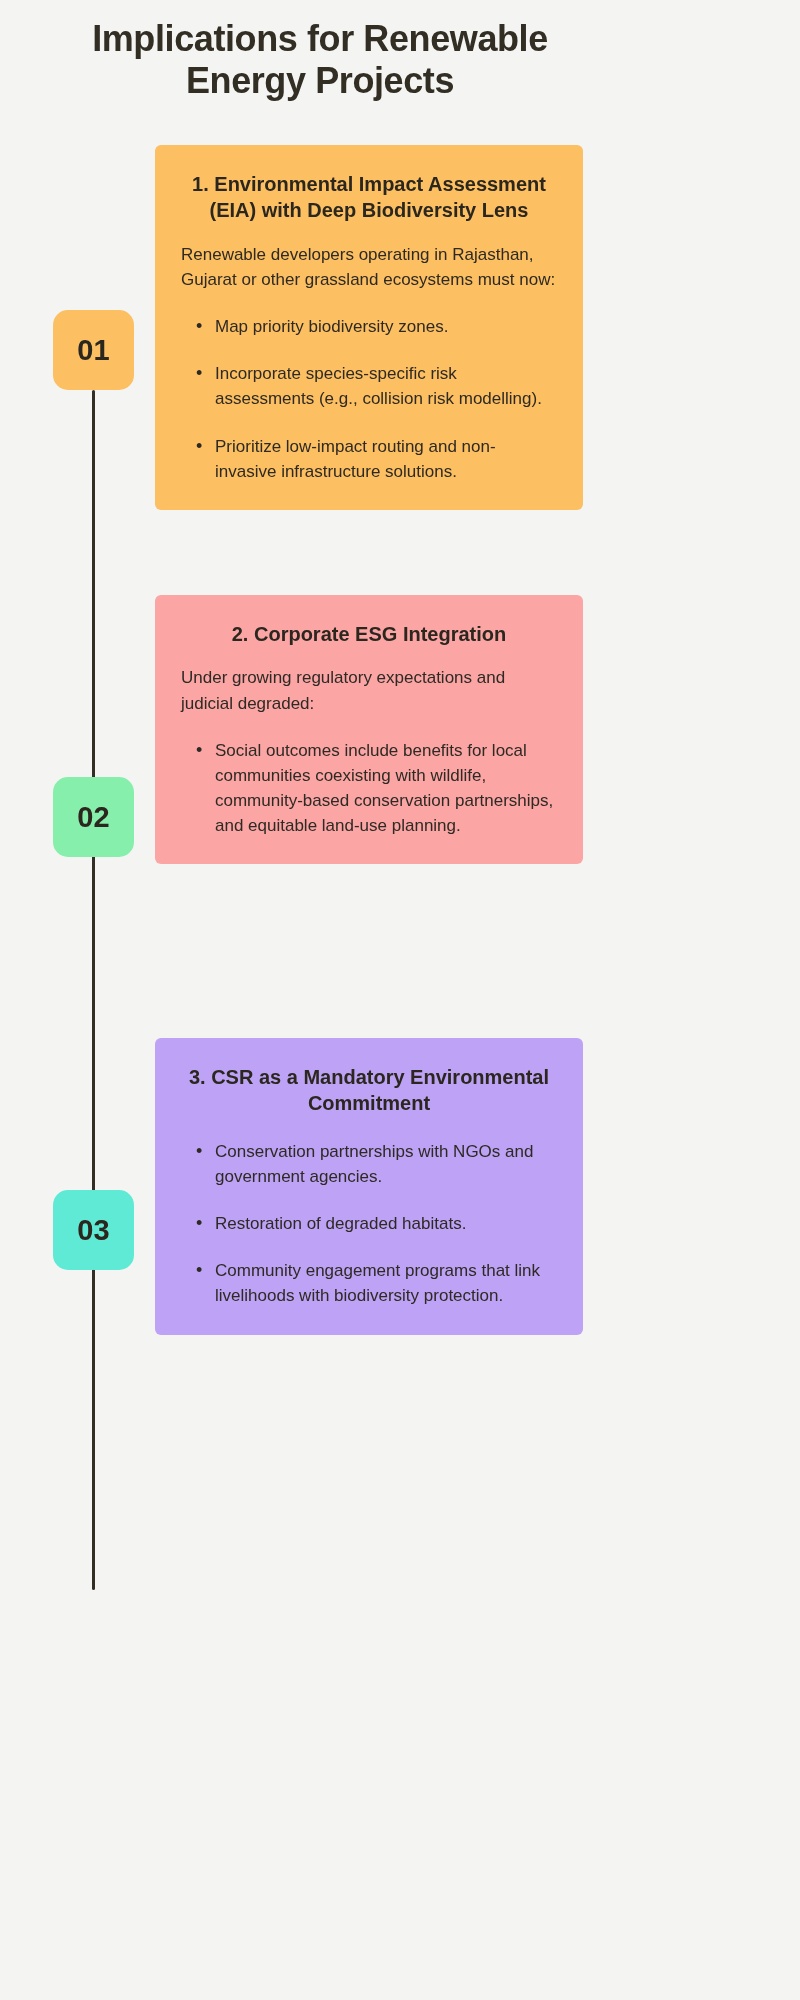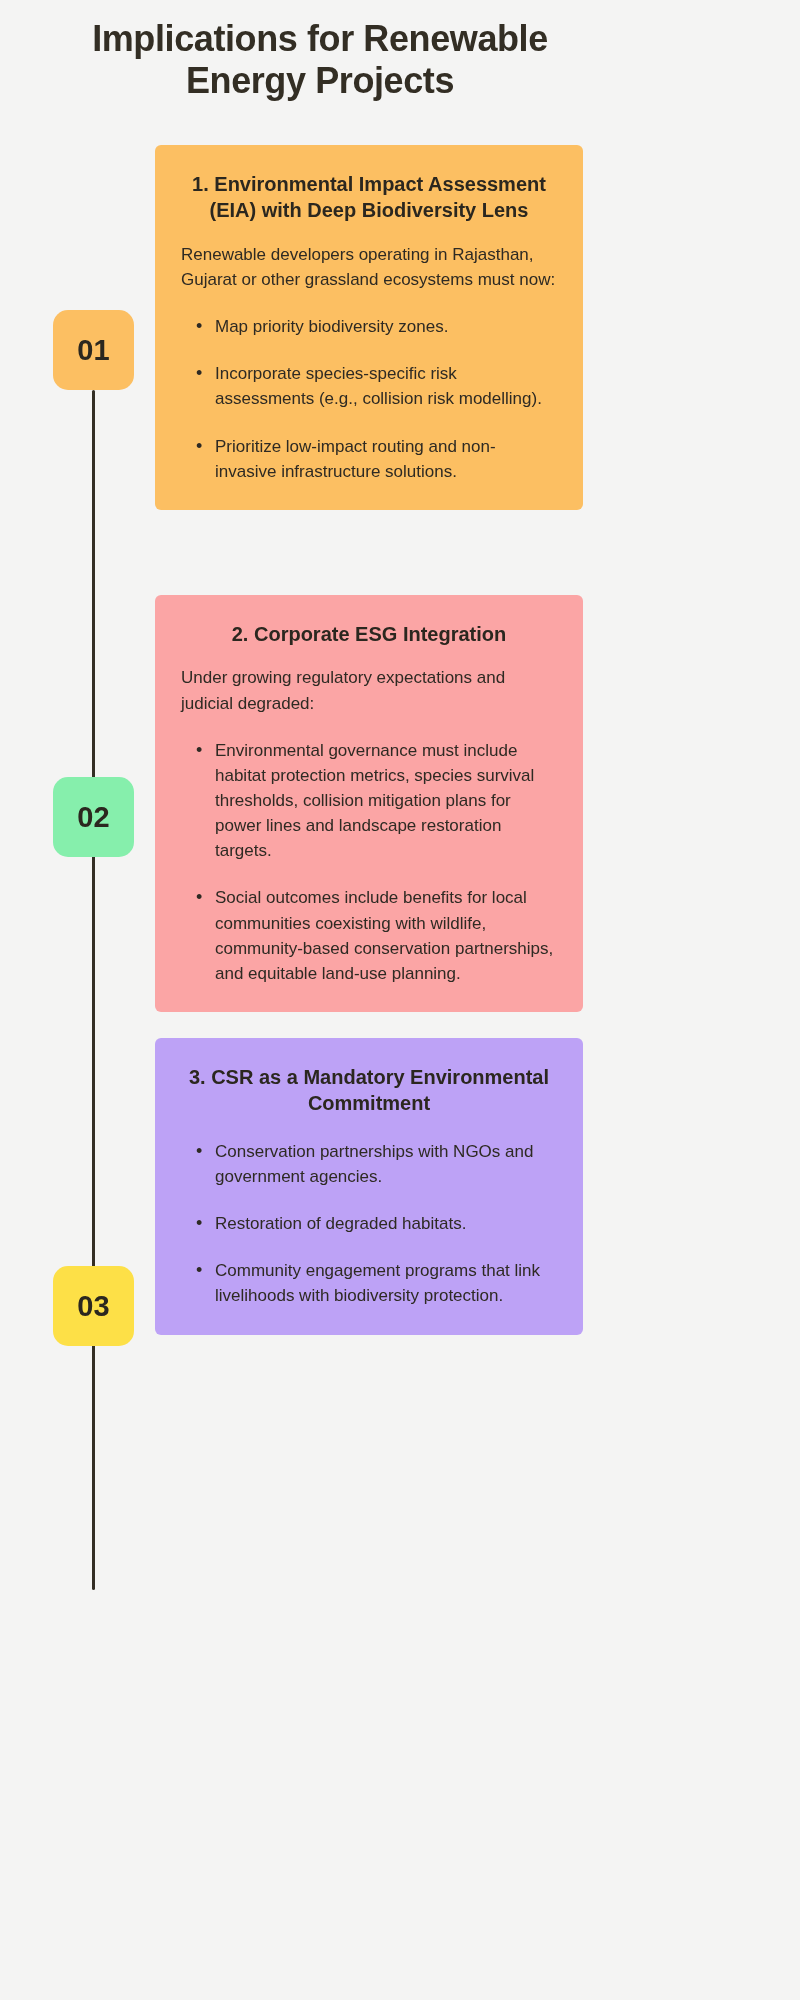--- a/index.html
+++ b/index.html
@@ -56,21 +56,21 @@
     display: flex;
     align-items: center;
     justify-content: center;
     font-size: 29px;
     font-weight: 700;
     color: #2b271f;
     z-index: 5;
   }
   .badge-01 { top: 310px;  background: #fcbf62; }
   .badge-02 { top: 777px;  background: #86efac; }
-  .badge-03 { top: 1266px; background: #fde047; }
+  .badge-03 { top: 1190px; background: #5eead4; }
 
   
   .card {
     position: absolute;
     left: 155px;
     width: 428px;
     border-radius: 6px;
     padding: 26px 26px 26px 26px;
   }
   .card-1 { top: 145px;  background: #fcbf62; }
@@ -139,21 +139,20 @@
       <li>Map priority biodiversity zones.</li>
       <li>Incorporate species-specific risk assessments (e.g., collision risk modelling).</li>
       <li>Prioritize low-impact routing and non-invasive infrastructure solutions.</li>
     </ul>
   </div>
 
   <div class="card card-2">
     <div class="card-title">2. Corporate ESG Integration</div>
     <p class="card-intro">Under growing regulatory expectations and judicial degraded:</p>
     <ul class="card-list">
-      <li>Environmental governance must include habitat protection metrics, species survival thresholds, collision mitigation plans for power lines and landscape restoration targets.</li>
       <li>Social outcomes include benefits for local communities coexisting with wildlife, community-based conservation partnerships, and equitable land-use planning.</li>
     </ul>
   </div>
 
   <div class="card card-3">
     <div class="card-title">3. CSR as a Mandatory Environmental Commitment</div>
     <ul class="card-list">
       <li>Conservation partnerships with NGOs and government agencies.</li>
       <li>Restoration of degraded habitats.</li>
       <li>Community engagement programs that link livelihoods with biodiversity protection.</li>

